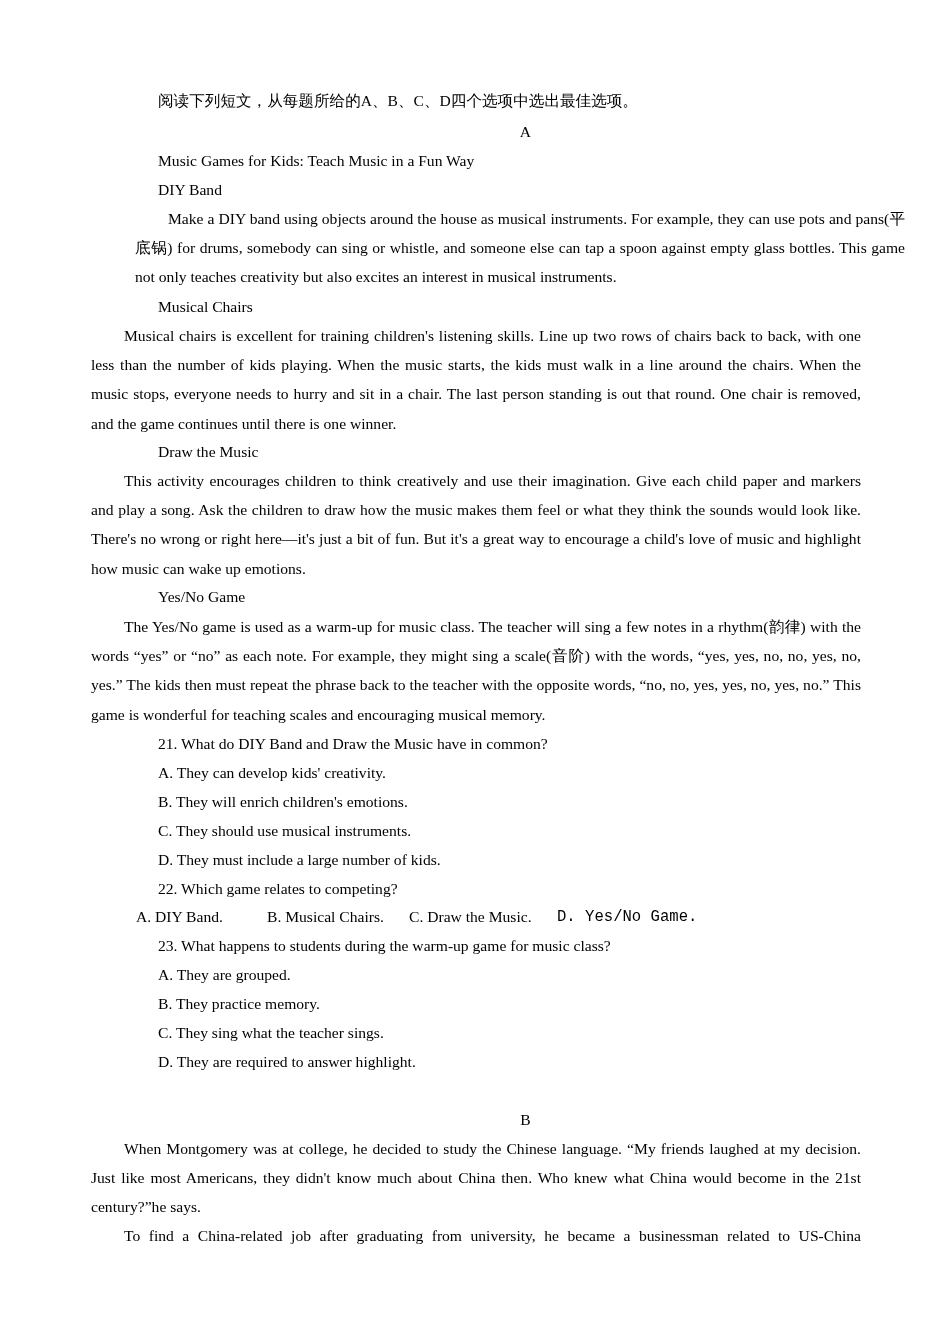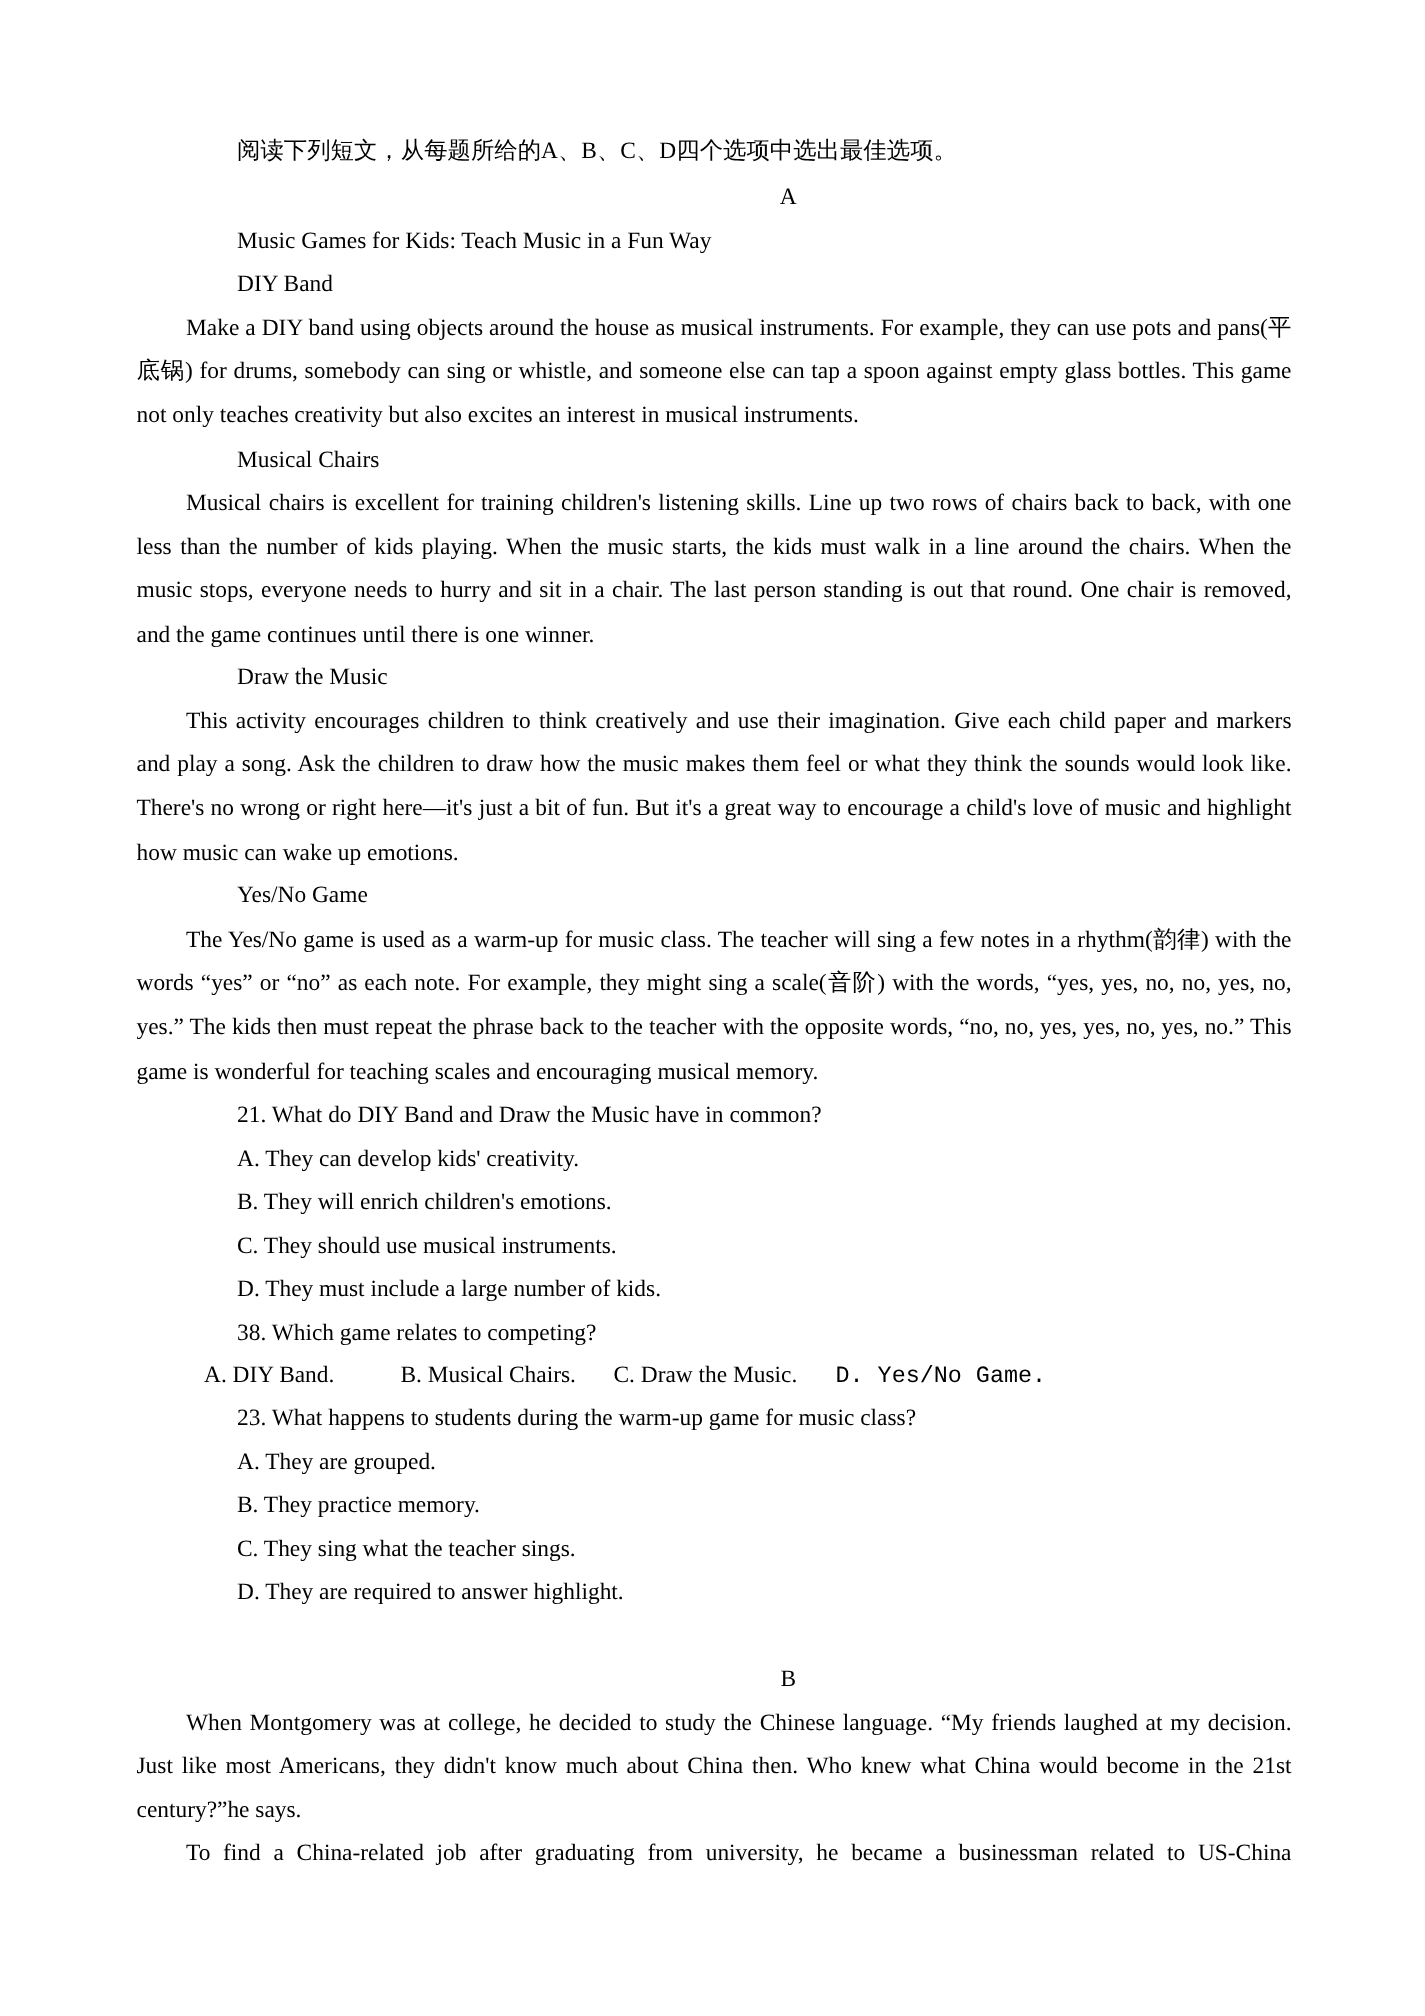--- a/index.html
+++ b/index.html
@@ -18,41 +18,41 @@
   .opt { position: absolute; white-space: nowrap; line-height: 20px; }
 </style>
 </head>
 <body>
 
 <div class="line ind" style="top:91px;">阅读下列短文，从每题所给的A、B、C、D四个选项中选出最佳选项。</div>
 <div class="line center" style="top:122px;">A</div>
 <div class="line ind" style="top:151px;">Music Games for Kids: Teach Music in a Fun Way</div>
 
 <div class="line ind" style="top:180px;">DIY Band</div>
-<div class="para" style="top:204px;">Make a DIY band using objects around the house as musical instruments. For example, they can use pots and pans(平底锅) for drums, somebody can sing or whistle, and someone else can tap a spoon against empty glass bottles. This game not only teaches creativity but also excites an interest in musical instruments.</div>
+<div class="para" style="top:204px;margin-left:44px;">Make a DIY band using objects around the house as musical instruments. For example, they can use pots and pans(平底锅) for drums, somebody can sing or whistle, and someone else can tap a spoon against empty glass bottles. This game not only teaches creativity but also excites an interest in musical instruments.</div>
 
 <div class="line ind" style="top:297px;">Musical Chairs</div>
 <div class="para" style="top:321px;">Musical chairs is excellent for training children's listening skills. Line up two rows of chairs back to back, with one less than the number of kids playing. When the music starts, the kids must walk in a line around the chairs. When the music stops, everyone needs to hurry and sit in a chair. The last person standing is out that round. One chair is removed, and the game continues until there is one winner.</div>
 
 <div class="line ind" style="top:442px;">Draw the Music</div>
 <div class="para" style="top:466px;">This activity encourages children to think creatively and use their imagination. Give each child paper and markers and play a song. Ask the children to draw how the music makes them feel or what they think the sounds would look like. There's no wrong or right here—it's just a bit of fun. But it's a great way to encourage a child's love of music and highlight how music can wake up emotions.</div>
 
 <div class="line ind" style="top:587px;">Yes/No Game</div>
 <div class="para" style="top:612px;">The Yes/No game is used as a warm-up for music class. The teacher will sing a few notes in a rhythm(韵律) with the words “yes” or “no” as each note. For example, they might sing a scale(音阶) with the words, “yes, yes, no, no, yes, no, yes.” The kids then must repeat the phrase back to the teacher with the opposite words, “no, no, yes, yes, no, yes, no.” This game is wonderful for teaching scales and encouraging musical memory.</div>
 
 <div>
   <div class="line ind" style="top:734px;">21. What do DIY Band and Draw the Music have in common?</div>
   <div class="line ind" style="top:763px;">A. They can develop kids' creativity.</div>
   <div class="line ind" style="top:792px;">B. They will enrich children's emotions.</div>
   <div class="line ind" style="top:821px;">C. They should use musical instruments.</div>
   <div class="line ind" style="top:850px;font-family:Liberation Serif, serif;">D. They must include a large number of kids.</div>
 </div>
 
 <div>
-  <div class="line ind" style="top:879px;">38. Which game relates to competing?</div>
+  <div class="line ind" style="top:879px;">22. Which game relates to competing?</div>
   <div class="opt" style="top:907px; left:136px;">A. DIY Band.</div>
   <div class="opt" style="top:907px; left:267px;">B. Musical Chairs.</div>
   <div class="opt" style="top:907px; left:409px;">C. Draw the Music.</div>
   <div class="opt" style="top:907px; left:557px;font-family:Liberation Mono, monospace;">D. Yes/No Game.</div>
 </div>
 
 <div>
   <div class="line ind" style="top:936px;">23. What happens to students during the warm-up game for music class?</div>
   <div class="line ind" style="top:965px;">A. They are grouped.</div>
   <div class="line ind" style="top:994px;">B. They practice memory.</div>

